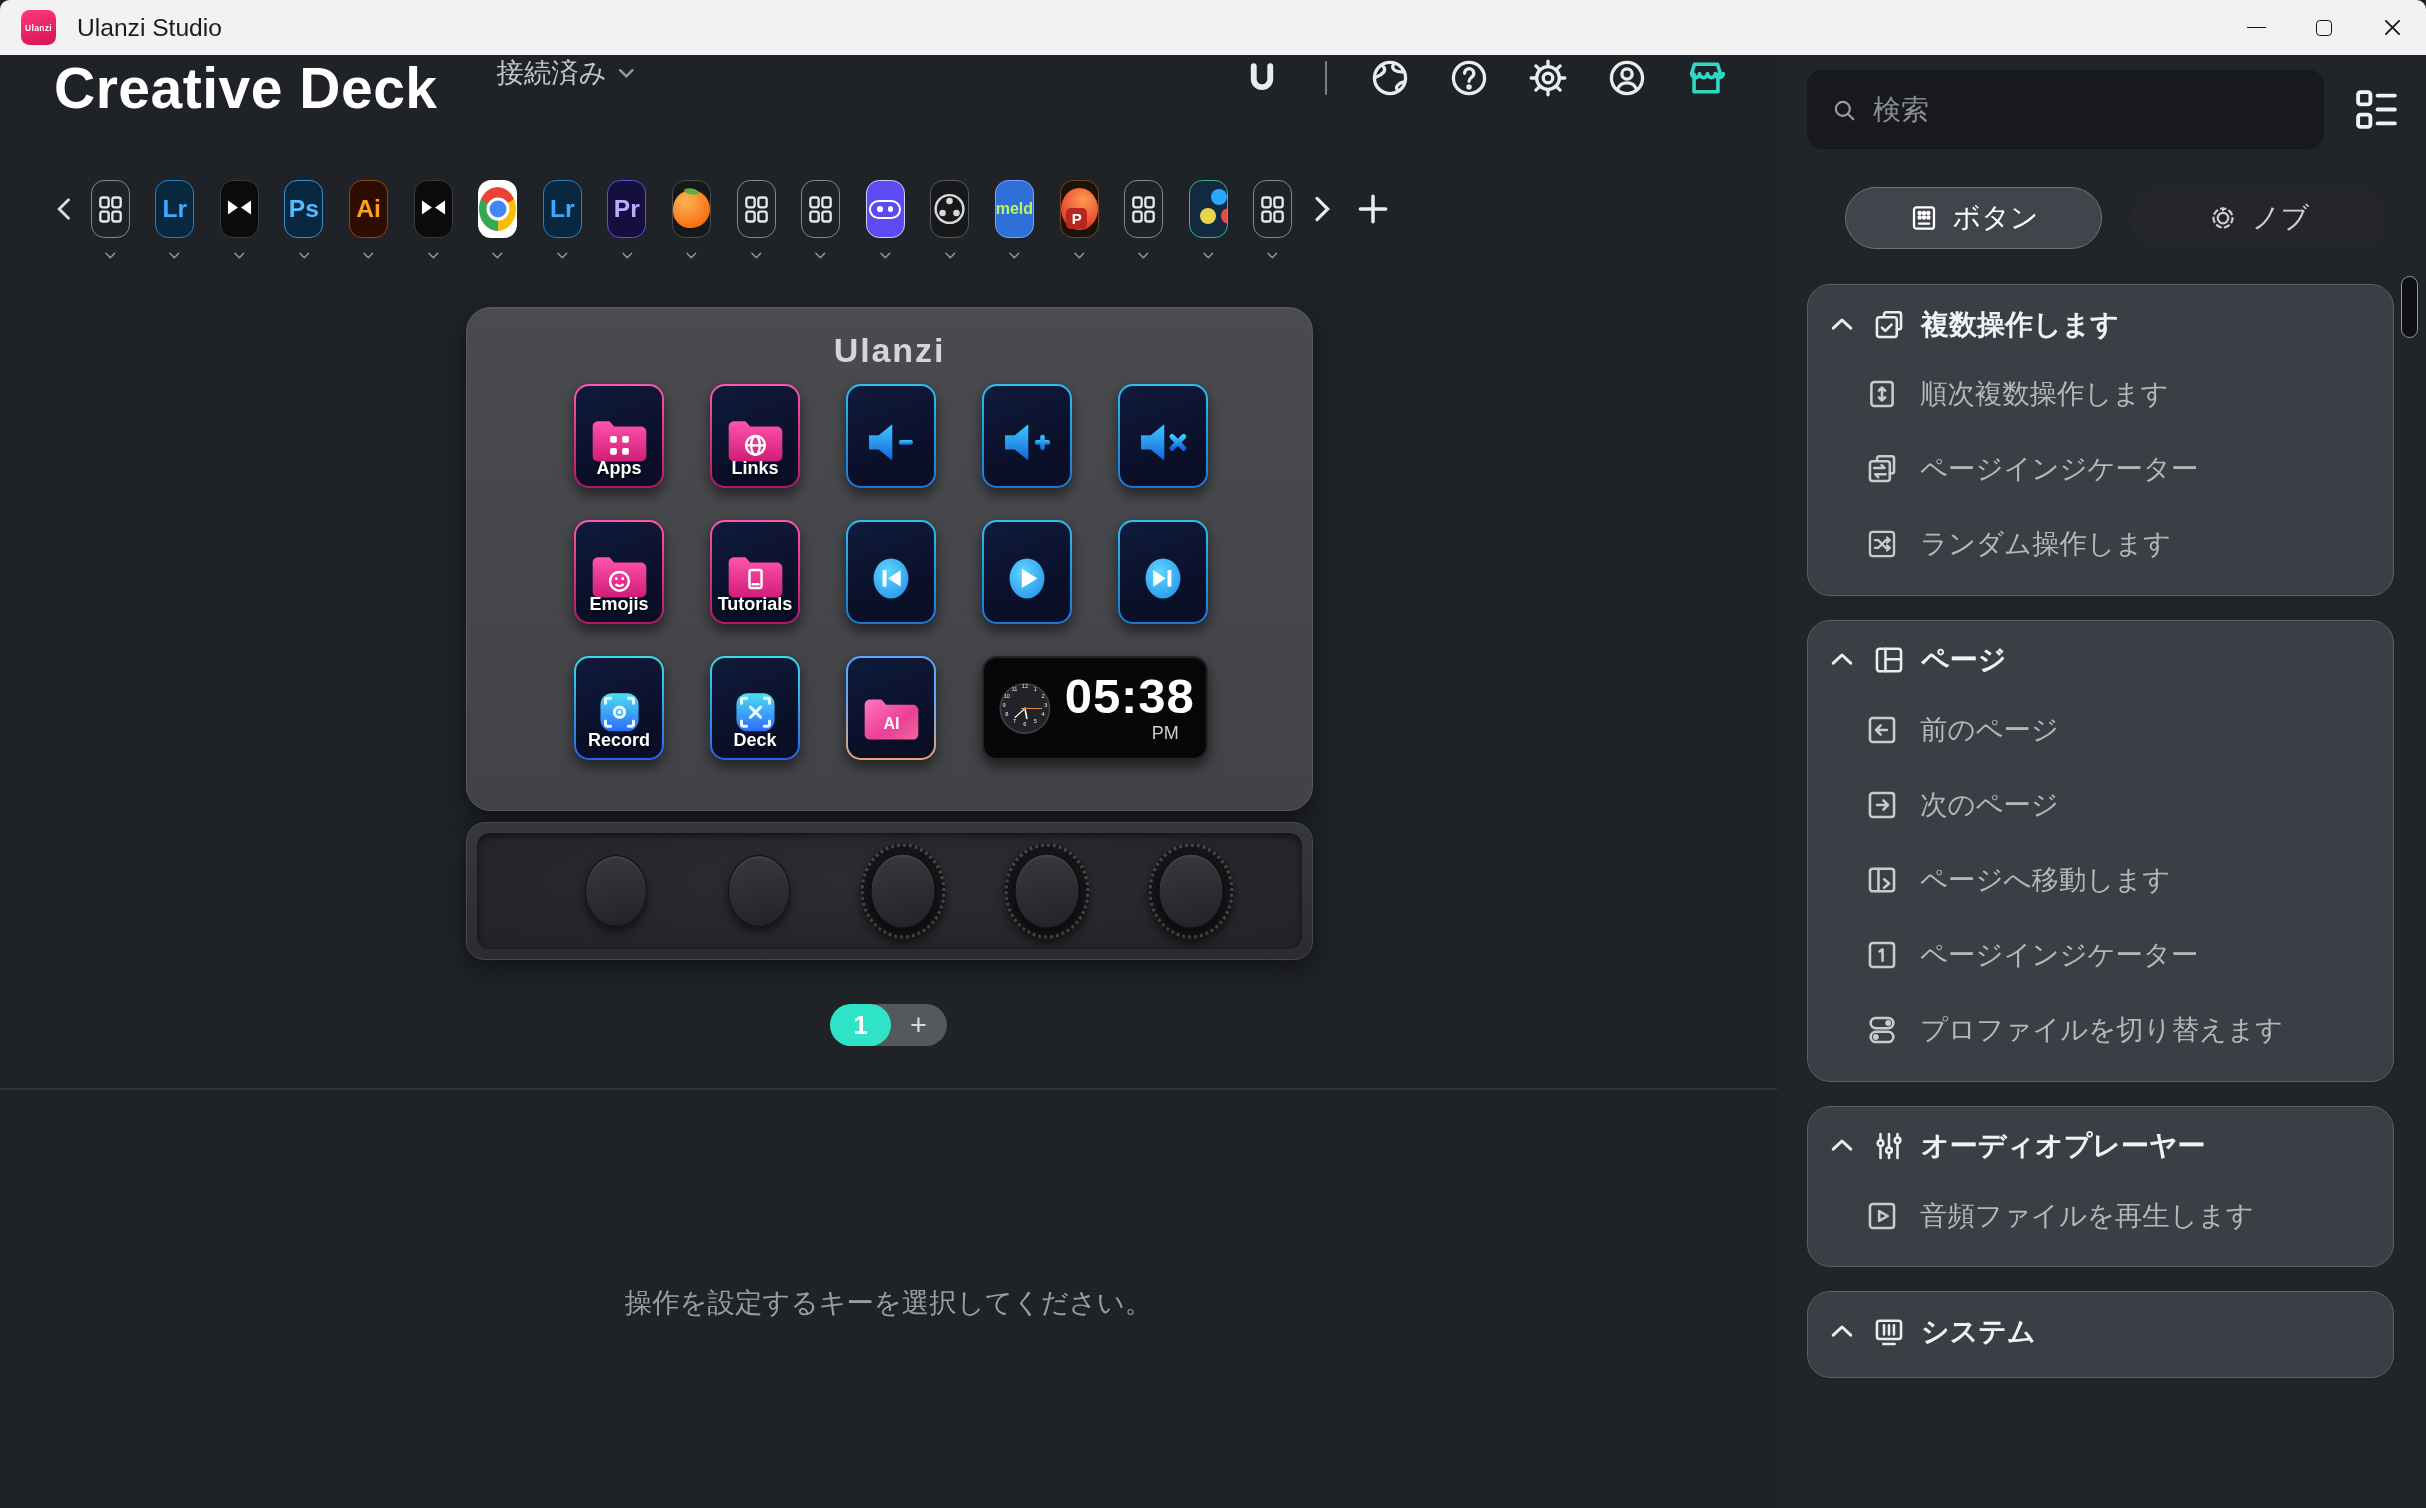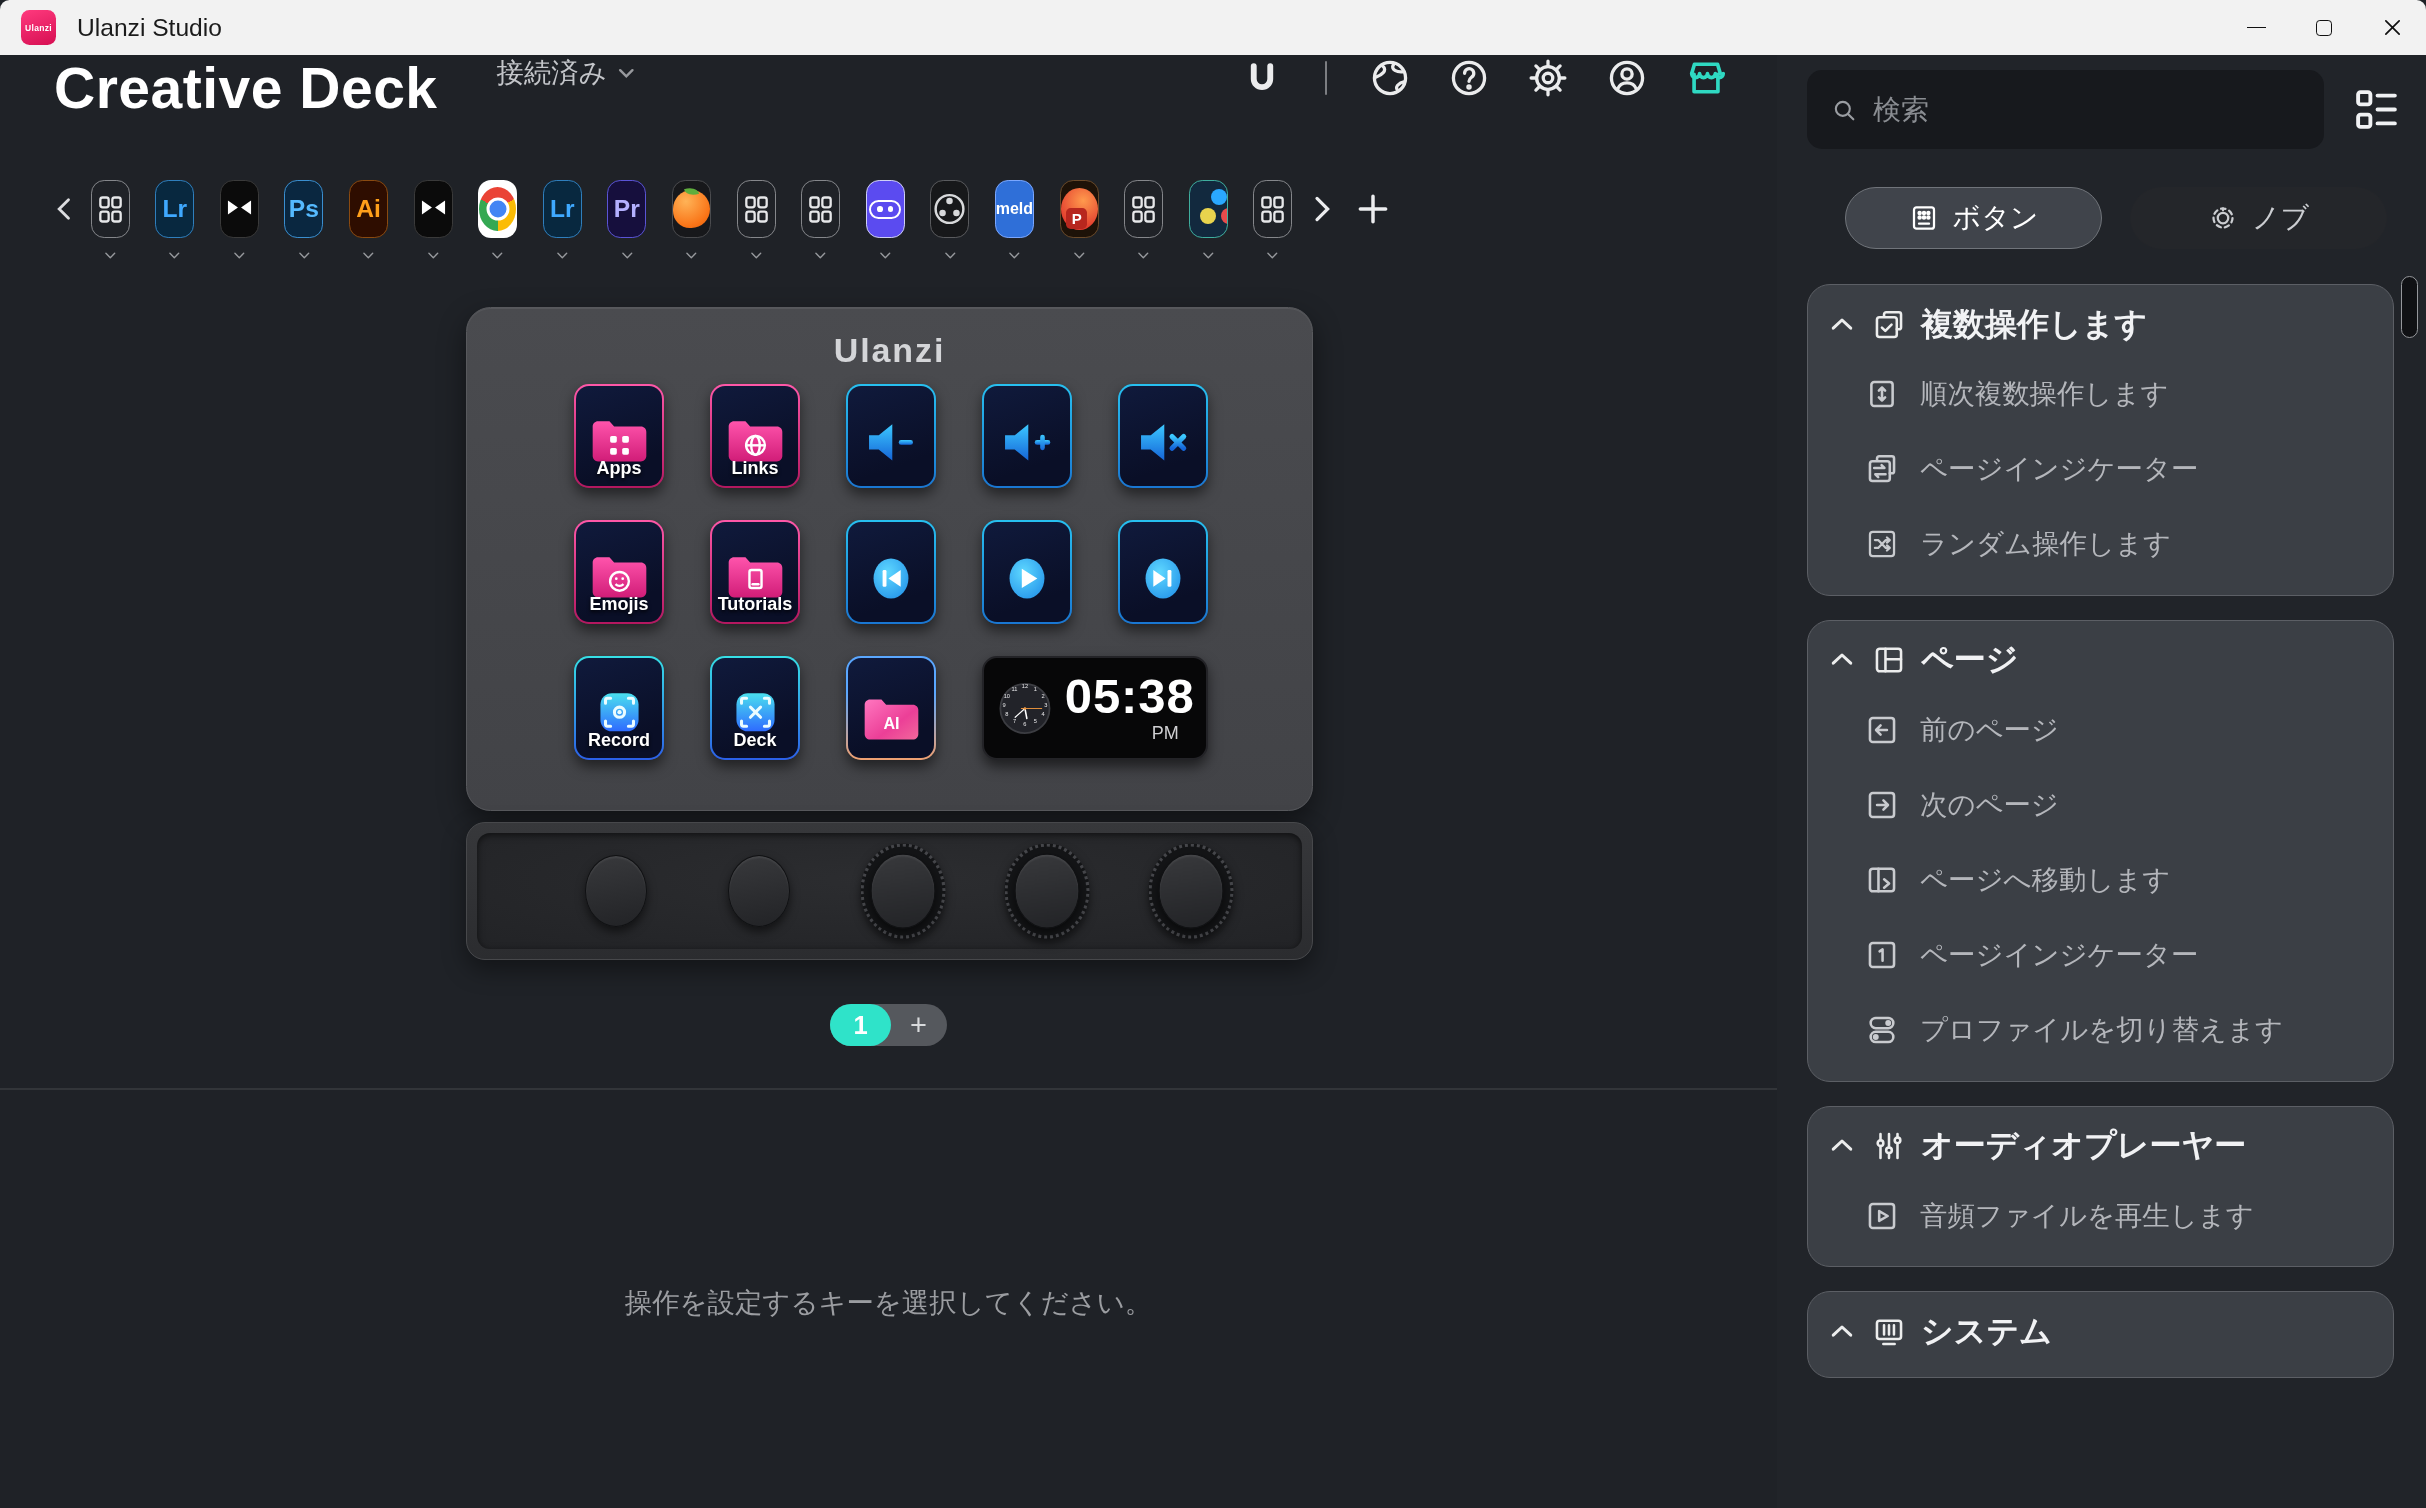--- a/index.html
+++ b/index.html
@@ -131,21 +131,21 @@
     gap:14px; font-size:28px; }
   .tab .ic { width:30px; height:30px; }
   .tab.active { background:#40444b; border:1.9px solid #70747a; color:#fff; }
   .tab.inactive { background:#24262a; border:1.9px solid #24262a; color:#cbcdd1; }
   .groups { position:absolute; left:30px; top:229px; width:587px; height:1225px; overflow:hidden;
     display:flex; flex-direction:column; gap:24px; }
   .group { background:#3b3f45; border:1.9px solid #5c5f65; border-radius:23px; padding:7.6px 0 13.2px; flex:none; }
   .group-header { height:64px; display:flex; align-items:center; gap:15px; padding-left:19px; }
   .group-header .gh-caret { width:30px; height:30px; color:#eceded; }
   .group-header .gh-icon { width:34px; height:34px; color:#eceded; }
-  .group-header .gh-title { color:#f1f2f4; font-size:32px; font-weight:600; }
+  .group-header .gh-title { color:#f1f2f4; font-size:28px; font-weight:600; }
   .group-item { height:75px; display:flex; align-items:center; gap:21px; padding-left:57px; }
   .group-item .gi-icon { width:34px; height:34px; color:#c9cbcf; }
   .group-item .gi-label { color:#b4b6bb; font-size:27.4px; }
   .ic svg { width:100%; height:100%; display:block; }
   .scroll-thumb { position:absolute; right:7.6px; top:221px; width:17px; height:62px; border-radius:8.5px;
     background:#101114; border:1.9px solid #95979b; }
 </style>
 </head>
 <body>
 
@@ -396,21 +396,21 @@
                 <circle cx="7.5" cy="14.6" r="2.1" fill="#d7d8da"></circle>
                 <circle cx="16.5" cy="14.6" r="2.1" fill="#d7d8da"></circle>
               </svg>
             </div>
             <span class="tb-caret"><svg viewBox="0 0 24 24" fill="none" stroke="currentColor" stroke-width="2.2" stroke-linecap="round" stroke-linejoin="round">
                 <path d="M5 8.5l7 7 7-7"></path>
               </svg></span>
           </div>
           <div class="tb-item">
             <div class="tile" style="background: rgb(47, 111, 216); border-color: rgb(122, 167, 255);">
-              <span class="tile-label small" style="color: #ffffff;">meld</span>
+              <span class="tile-label small" style="color: #bef264;">meld</span>
             </div>
             <span class="tb-caret"><svg viewBox="0 0 24 24" fill="none" stroke="currentColor" stroke-width="2.2" stroke-linecap="round" stroke-linejoin="round">
                 <path d="M5 8.5l7 7 7-7"></path>
               </svg></span>
           </div>
           <div class="tb-item">
             <div class="tile" style="background: rgb(29, 18, 8); border-color: rgb(106, 74, 42);">
               <div class="ppt-circle"></div>
               <span class="ppt-p">P</span>
             </div>

